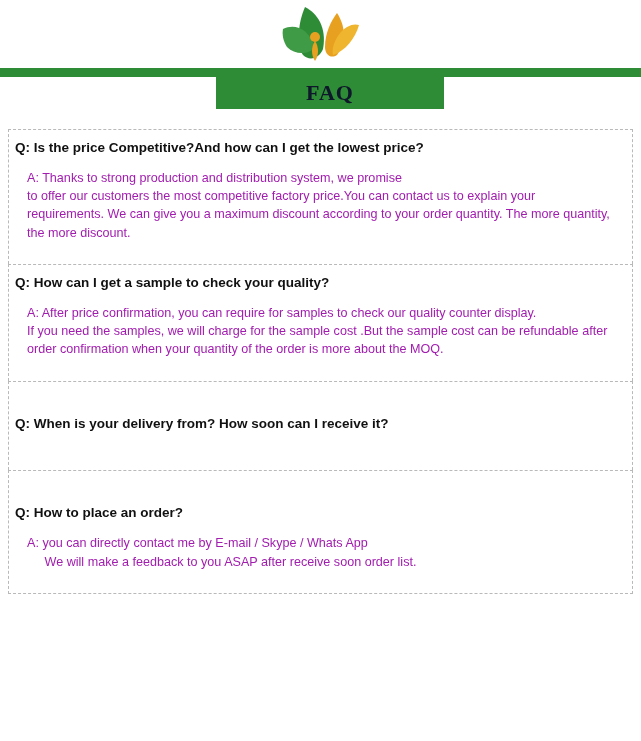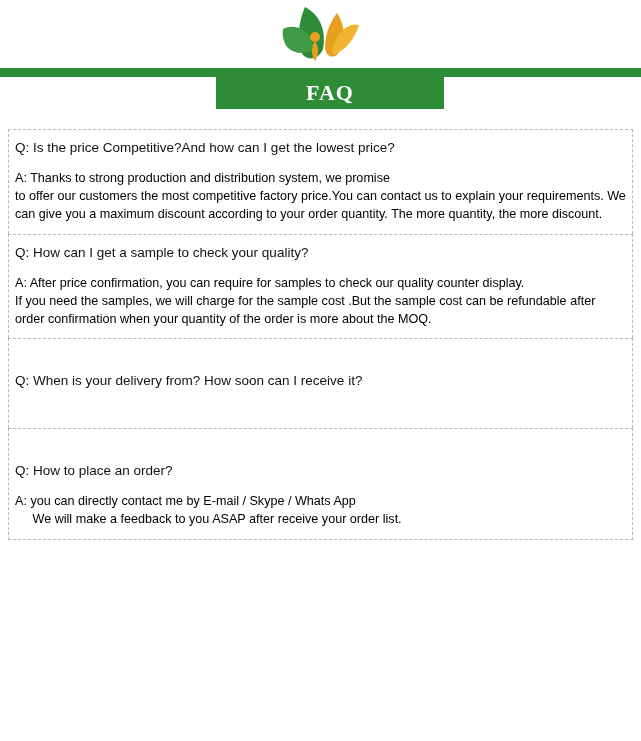--- a/index.html
+++ b/index.html
@@ -46,50 +46,50 @@
     left: 216px;
     top: 0;
     width: 228px;
     height: 32px;
     background: #2e8b36;
     display: flex;
     align-items: center;
     justify-content: center;
   }
   .title-band span {
-    color: #ffffff;
+    color: #0f172a;
     font-size: 22px;
     font-weight: bold;
     letter-spacing: 1px;
     font-family: "Liberation Serif", serif;
   }
 
   
   .faq-wrap {
     padding: 14px 8px 0 8px;
   }
   .faq-item {
     border: 1px dashed #b9b9b9;
     border-bottom: none;
     padding: 10px 6px 10px 6px;
   }
   .faq-item.last {
     border-bottom: 1px dashed #b9b9b9;
   }
   .faq-q {
     font-size: 13.5px;
-    font-weight: normal;
+    font-weight: bold;
     color: #111111;
     margin: 0 0 12px 0;
     line-height: 1.25;
   }
   .faq-a {
     font-size: 12.6px;
-    color: #000000;
-    margin: 0;
+    color: #a21caf;
+    margin: 12px;
     line-height: 1.45;
     white-space: pre-wrap;
   }
   .faq-item.spaced .faq-q {
     margin-top: 24px;
   }
   .faq-item.tall {
     padding-bottom: 26px;
   }
 </style>
@@ -133,17 +133,17 @@
 If you need the samples, we will charge for the sample cost .But the sample cost can be refundable after order confirmation when your quantity of the order is more about the MOQ.</p>
     </div>
 
     <div class="faq-item spaced tall">
       <p class="faq-q">Q: When is your delivery from? How soon can I receive it?</p>
     </div>
 
     <div class="faq-item spaced last">
       <p class="faq-q">Q: How to place an order?</p>
       <p class="faq-a">A: you can directly contact me by E-mail / Skype / Whats App
-     We will make a feedback to you ASAP after receive your order list.</p>
+     We will make a feedback to you ASAP after receive soon order list.</p>
     </div>
 
   </div>
 </div>
 
 </body></html>

